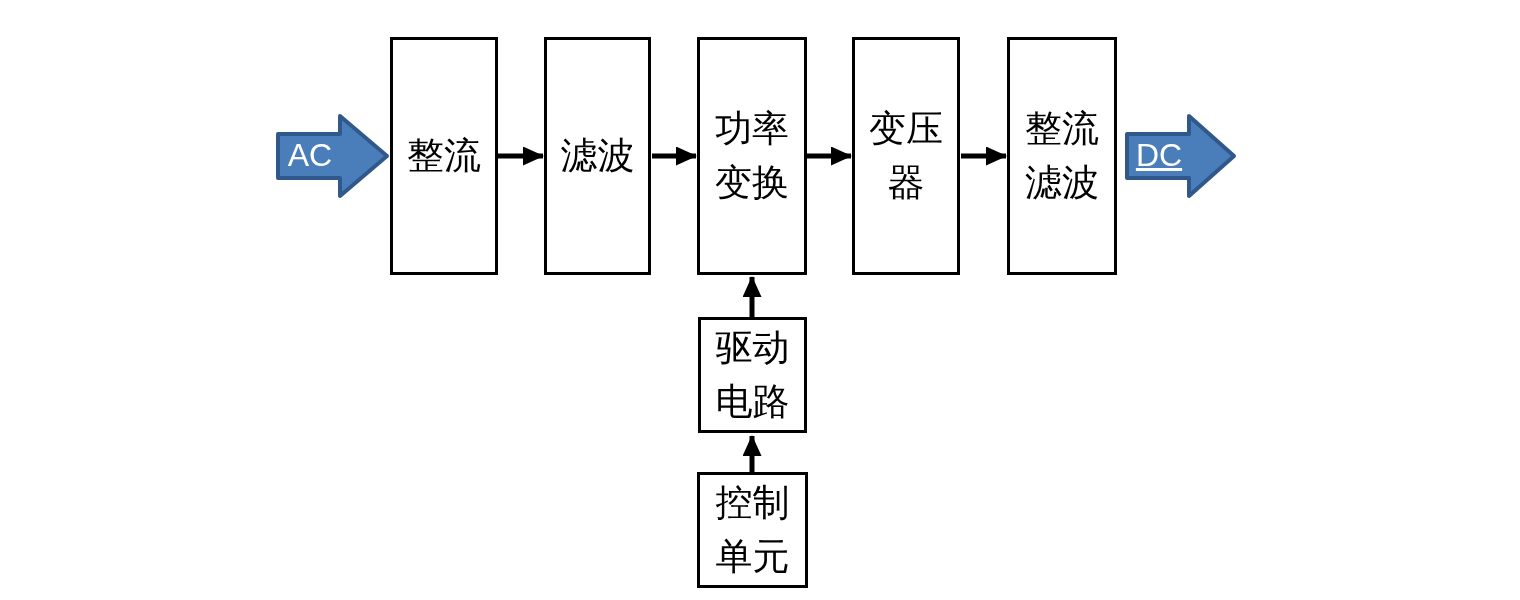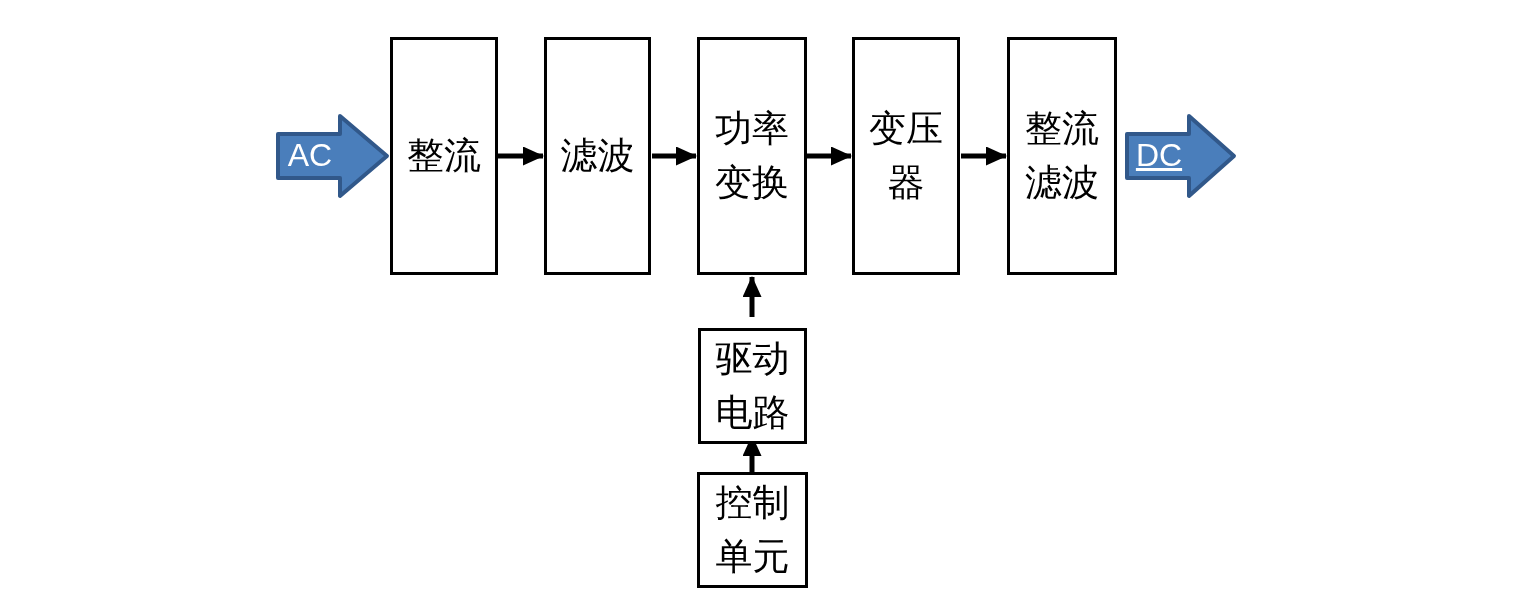--- a/index.html
+++ b/index.html
@@ -28,21 +28,21 @@
     color: #000000;
     font-size: 37px;
     line-height: 1.45;
     white-space: pre-line;
   }
   .box-rectifier       { left: 390px;  top: 37px;  width: 108px; height: 238px; }
   .box-filter          { left: 544px;  top: 37px;  width: 107px; height: 238px; }
   .box-power-conv      { left: 697px;  top: 37px;  width: 110px; height: 238px; }
   .box-transformer     { left: 852px;  top: 37px;  width: 108px; height: 238px; }
   .box-rectify-filter  { left: 1007px; top: 37px;  width: 110px; height: 238px; }
-  .box-drive-circuit   { left: 698px;  top: 328px; width: 109px; height: 116px; }
+  .box-drive-circuit   { left: 698px;  top: 317px; width: 109px; height: 116px; }
   .box-control-unit    { left: 697px;  top: 472px; width: 111px; height: 116px; align-items: center; }
   .arrow-label {
     position: absolute;
     display: flex;
     align-items: center;
     justify-content: center;
     color: #ffffff;
     font-family: "Liberation Sans", "DejaVu Sans", sans-serif;
     font-size: 32px;
     font-weight: 500;

